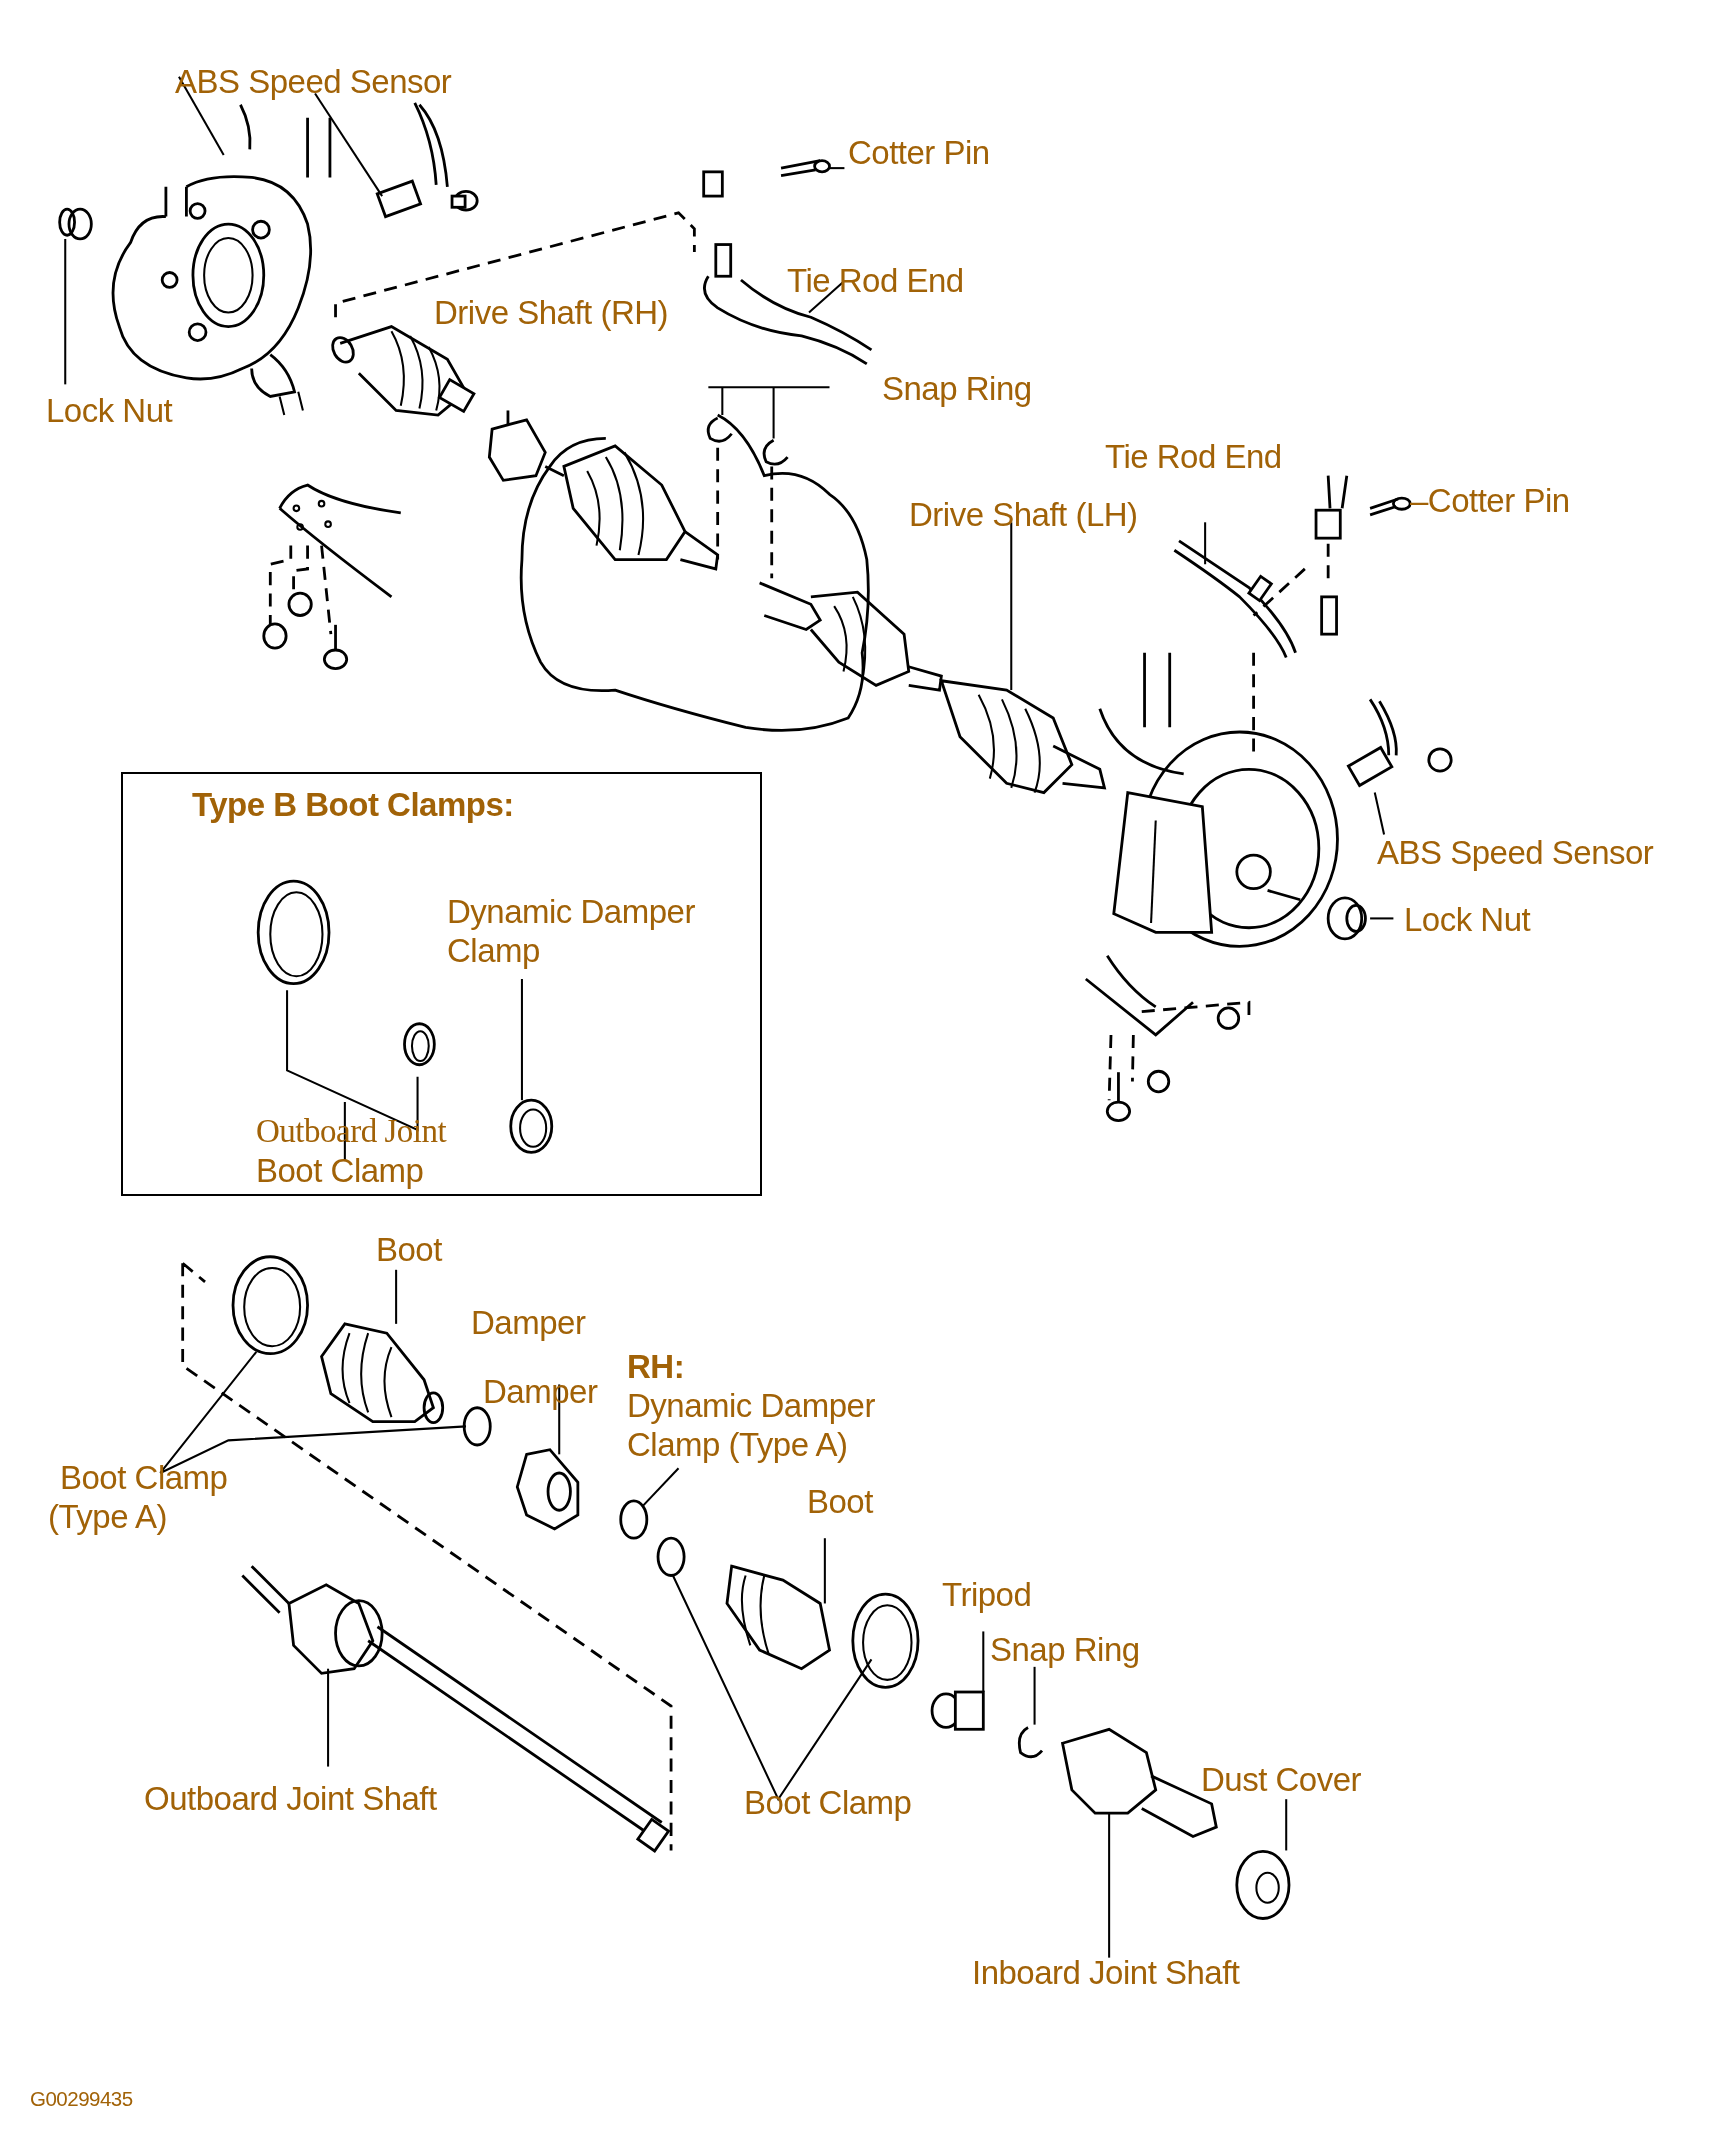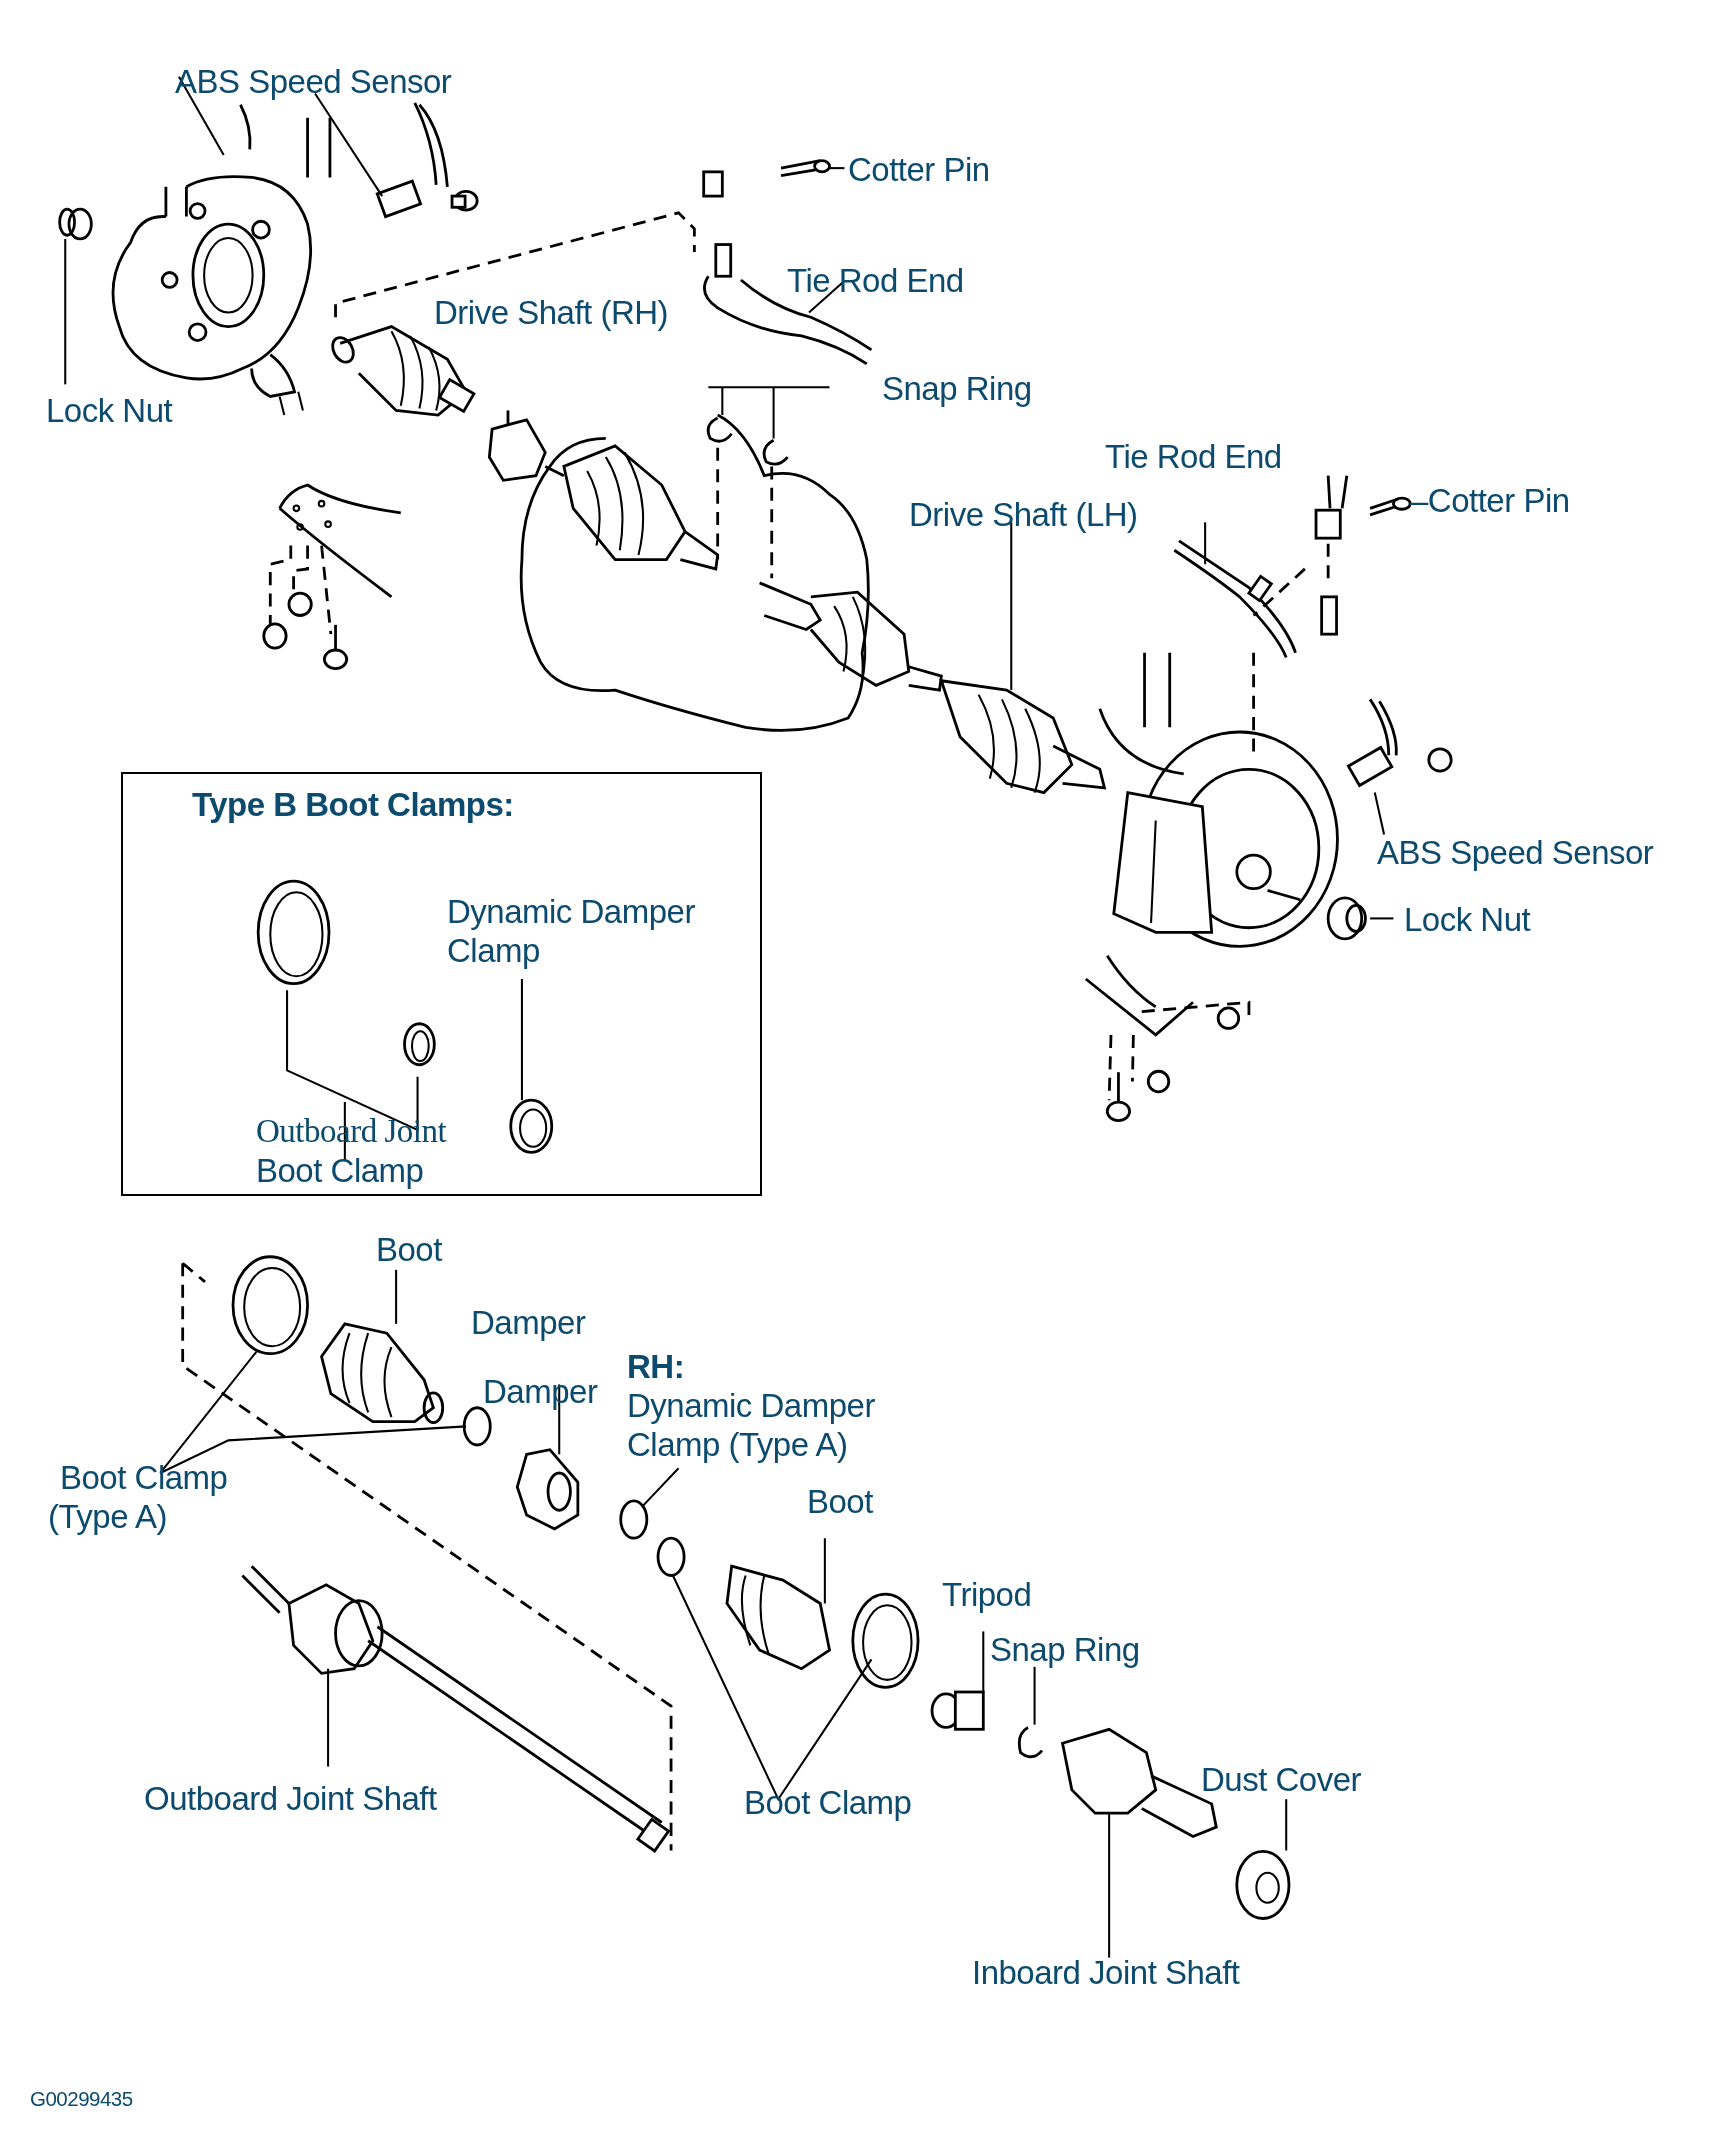--- a/index.html
+++ b/index.html
@@ -1,18 +1,18 @@
 <!DOCTYPE html>
 <html style="font-size:15px"><head>
 <meta charset="utf-8">
 <style>
   html, body { margin:0; padding:0; background:#ffffff; }
   #canvas { position:relative; width:1728px; height:2150px; background:#ffffff; overflow:hidden; }
   #art { position:absolute; left:0; top:0; width:1728px; height:2150px; }
-  .lbl { position:absolute; font-family:"Liberation Sans", sans-serif; font-size:33px; color:#0c4a6e; line-height:39px; white-space:nowrap; letter-spacing:-0.5px; }
+  .lbl { position:absolute; font-family:"Liberation Sans", sans-serif; font-size:33px; color:#a16207; line-height:39px; white-space:nowrap; letter-spacing:-0.5px; }
   .lbl.bold { font-weight:bold; }
   .lbl.small { font-size:20.5px; line-height:24px; }
   .typebox { position:absolute; left:121px; top:772px; width:641px; height:424px; border:2.8px solid #000; box-sizing:border-box; }
   svg .ln { stroke:#000; stroke-width:3; fill:none; }
   svg .thin { stroke:#000; stroke-width:2.2; fill:none; }
   svg .dash { stroke:#000; stroke-width:3; fill:none; stroke-dasharray:14 9; }
   svg .fillw { fill:#fff; stroke:#000; stroke-width:3; }
 </style>
 </head>
 <body>
@@ -232,21 +232,21 @@
       <ellipse class="ln" cx="385" cy="1752" rx="25" ry="35"></ellipse>
       <path class="ln" d="M395 1760 L700 1970 M405 1745 L710 1955"></path>
       <rect class="fillw" x="690" y="1955" width="22" height="26" transform="rotate(35 700 1968)"></rect>
       <path class="thin" d="M352 1790 L352 1895"></path>
     </g>
   </svg>
 
   <div class="typebox"></div>
 
   <div class="lbl" style="left:175px;top:62px;">ABS Speed Sensor</div>
-  <div class="lbl" style="left:848px;top:150px;">Cotter Pin</div>
+  <div class="lbl" style="left:848px;top:133px;">Cotter Pin</div>
   <div class="lbl" style="left:787px;top:261px;">Tie Rod End</div>
   <div class="lbl" style="left:434px;top:293px;">Drive Shaft (RH)</div>
   <div class="lbl" style="left:46px;top:391px;">Lock Nut</div>
   <div class="lbl" style="left:882px;top:369px;">Snap Ring</div>
   <div class="lbl" style="left:1105px;top:437px;">Tie Rod End</div>
   <div class="lbl" style="left:1410px;top:481px;">–Cotter Pin</div>
   <div class="lbl" style="left:909px;top:495px;">Drive Shaft (LH)</div>
   <div class="lbl" style="left:1377px;top:833px;">ABS Speed Sensor</div>
   <div class="lbl" style="left:1404px;top:900px;">Lock Nut</div>
 

